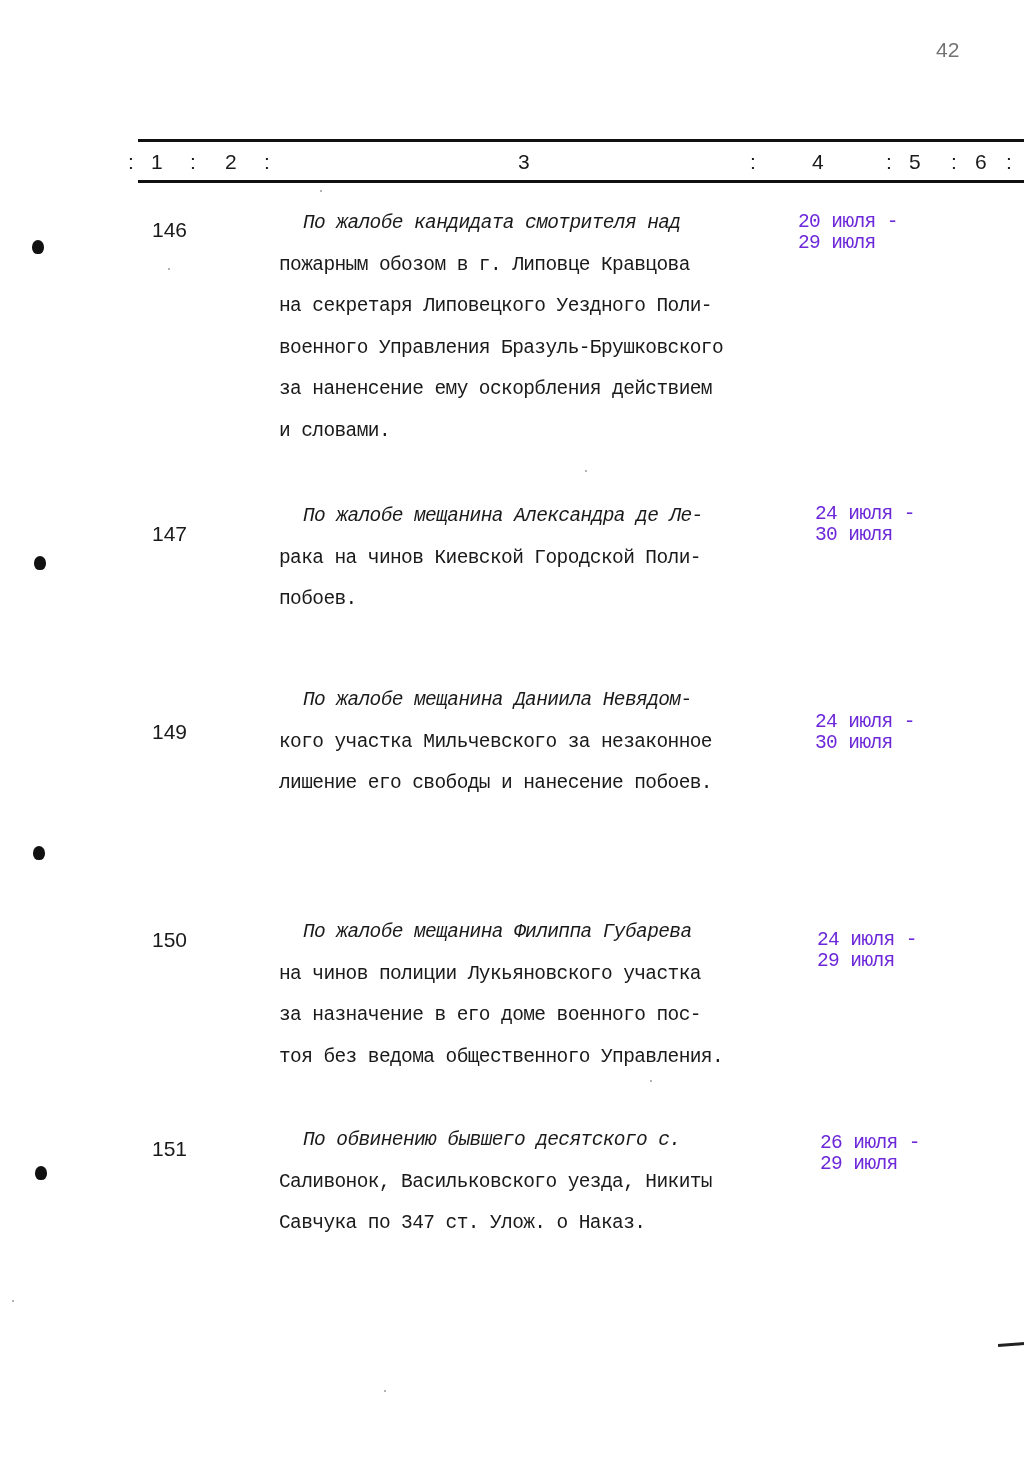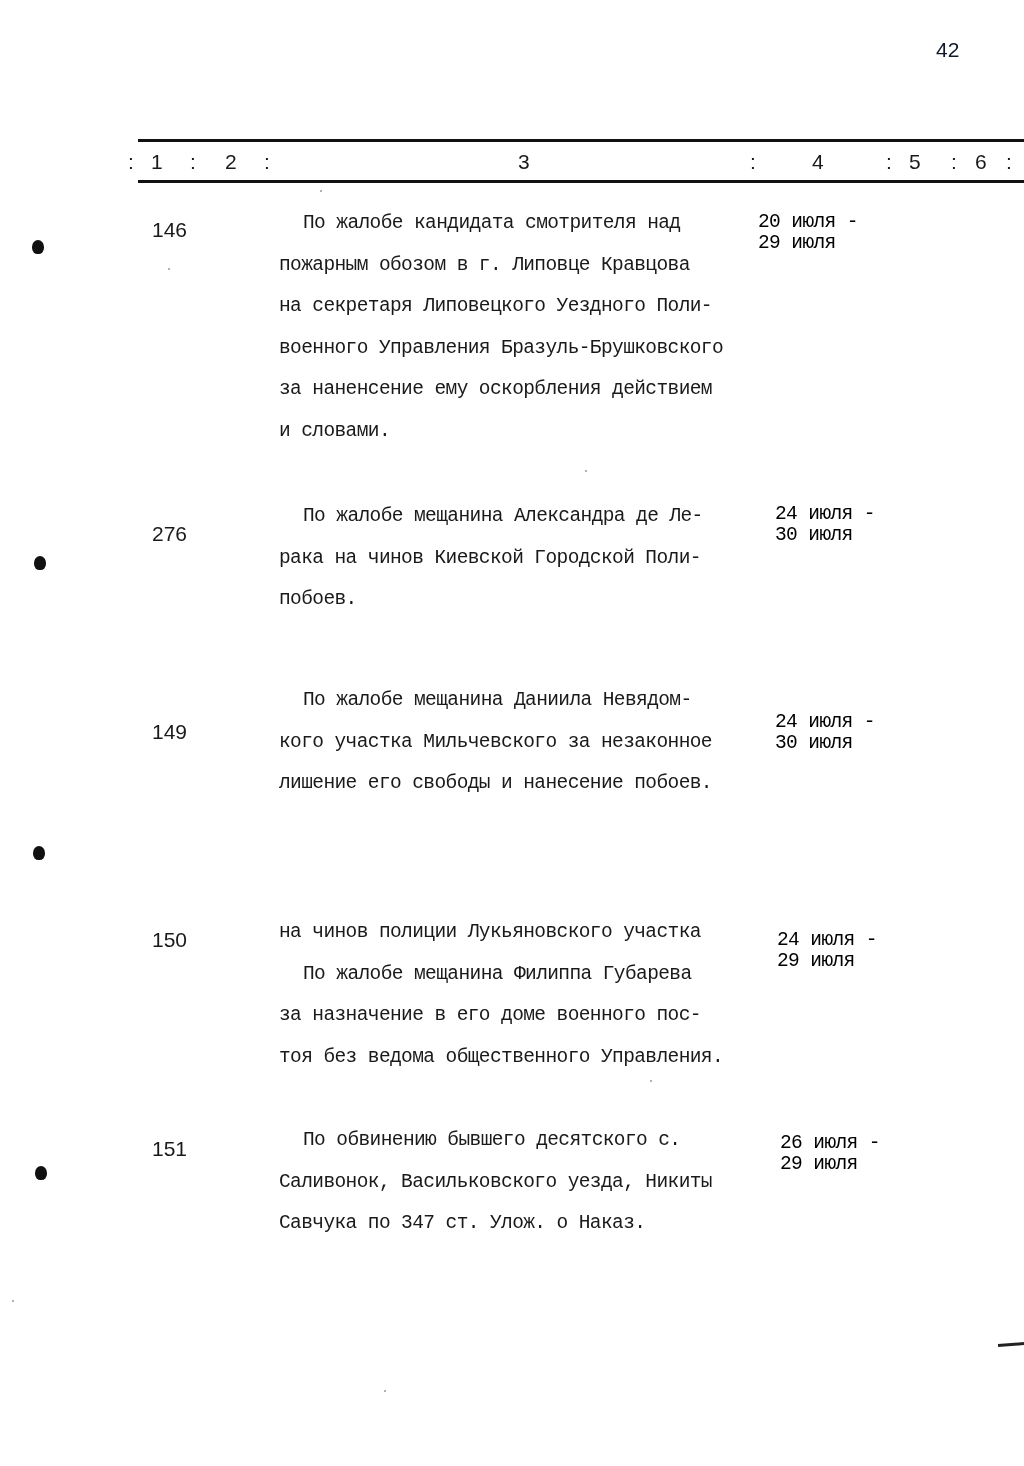--- a/index.html
+++ b/index.html
@@ -14,21 +14,21 @@
       overflow: hidden;
       font-family: "Liberation Mono", "DejaVu Sans Mono", monospace;
       color: #1a1a1a;
     }
     .page-number {
       position: absolute;
       left: 936px;
       top: 38px;
       font-family: "Liberation Sans", sans-serif;
       font-size: 21px;
-      color: #0f172a;
+      color: #737373;
     }
     .rule {
       position: absolute;
       left: 138px;
       width: 886px;
       background: #111;
     }
     .rule.top { top: 139px; height: 3px; }
     .rule.bottom { top: 180px; height: 3px; }
     .header-row {
@@ -72,28 +72,30 @@
       line-height: 41.5px;
       letter-spacing: -0.6px;
       color: #1a1a1a;
     }
     .entry-text .line {
       display: block;
       white-space: nowrap;
     }
     .entry-text .line.indent {
       padding-left: 24px;
+      font-style: italic;
     }
     .entry-dates {
       position: absolute;
       font-size: 19.5px;
       line-height: 21px;
       letter-spacing: -0.6px;
-      color: #000000;
+      color: #6d28d9;
       white-space: nowrap;
+      margin-left: 40px;
     }
     .entry-dates .to {
       display: block;
       padding-left: 0;
     }
     .speck {
       position: absolute;
       width: 2px;
       height: 2px;
       background: #999;
@@ -148,21 +150,21 @@
     <span class="line">за наненсение ему оскорбления действием</span>
     <span class="line">и словами.</span>
   </div>
   <div class="entry-dates" style="left:758px; top:212px">
     <span>20 июля -</span>
     <span class="to">29 июля</span>
   </div>
 </div>
 
 <div class="entry" style="top:0">
-  <div class="entry-number" style="top:522px">276</div>
+  <div class="entry-number" style="top:522px">147</div>
   <div class="entry-text" style="top:496px">
     <span class="line indent">По жалобе мещанина Александра де Ле-</span>
     <span class="line">рака на чинов Киевской Городской Поли-</span>
     <span class="line">побоев.</span>
   </div>
   <div class="entry-dates" style="left:775px; top:504px">
     <span>24 июля -</span>
     <span class="to">30 июля</span>
   </div>
 </div>
@@ -176,22 +178,22 @@
   </div>
   <div class="entry-dates" style="left:775px; top:712px">
     <span>24 июля -</span>
     <span class="to">30 июля</span>
   </div>
 </div>
 
 <div class="entry" style="top:0">
   <div class="entry-number" style="top:928px">150</div>
   <div class="entry-text" style="top:912px">
+    <span class="line indent">По жалобе мещанина Филиппа Губарева</span>
     <span class="line">на чинов полиции Лукьяновского участка</span>
-    <span class="line indent">По жалобе мещанина Филиппа Губарева</span>
     <span class="line">за назначение в его доме военного пос-</span>
     <span class="line">тоя без ведома общественного Управления.</span>
   </div>
   <div class="entry-dates" style="left:777px; top:930px">
     <span>24 июля -</span>
     <span class="to">29 июля</span>
   </div>
 </div>
 
 <div class="entry" style="top:0">

